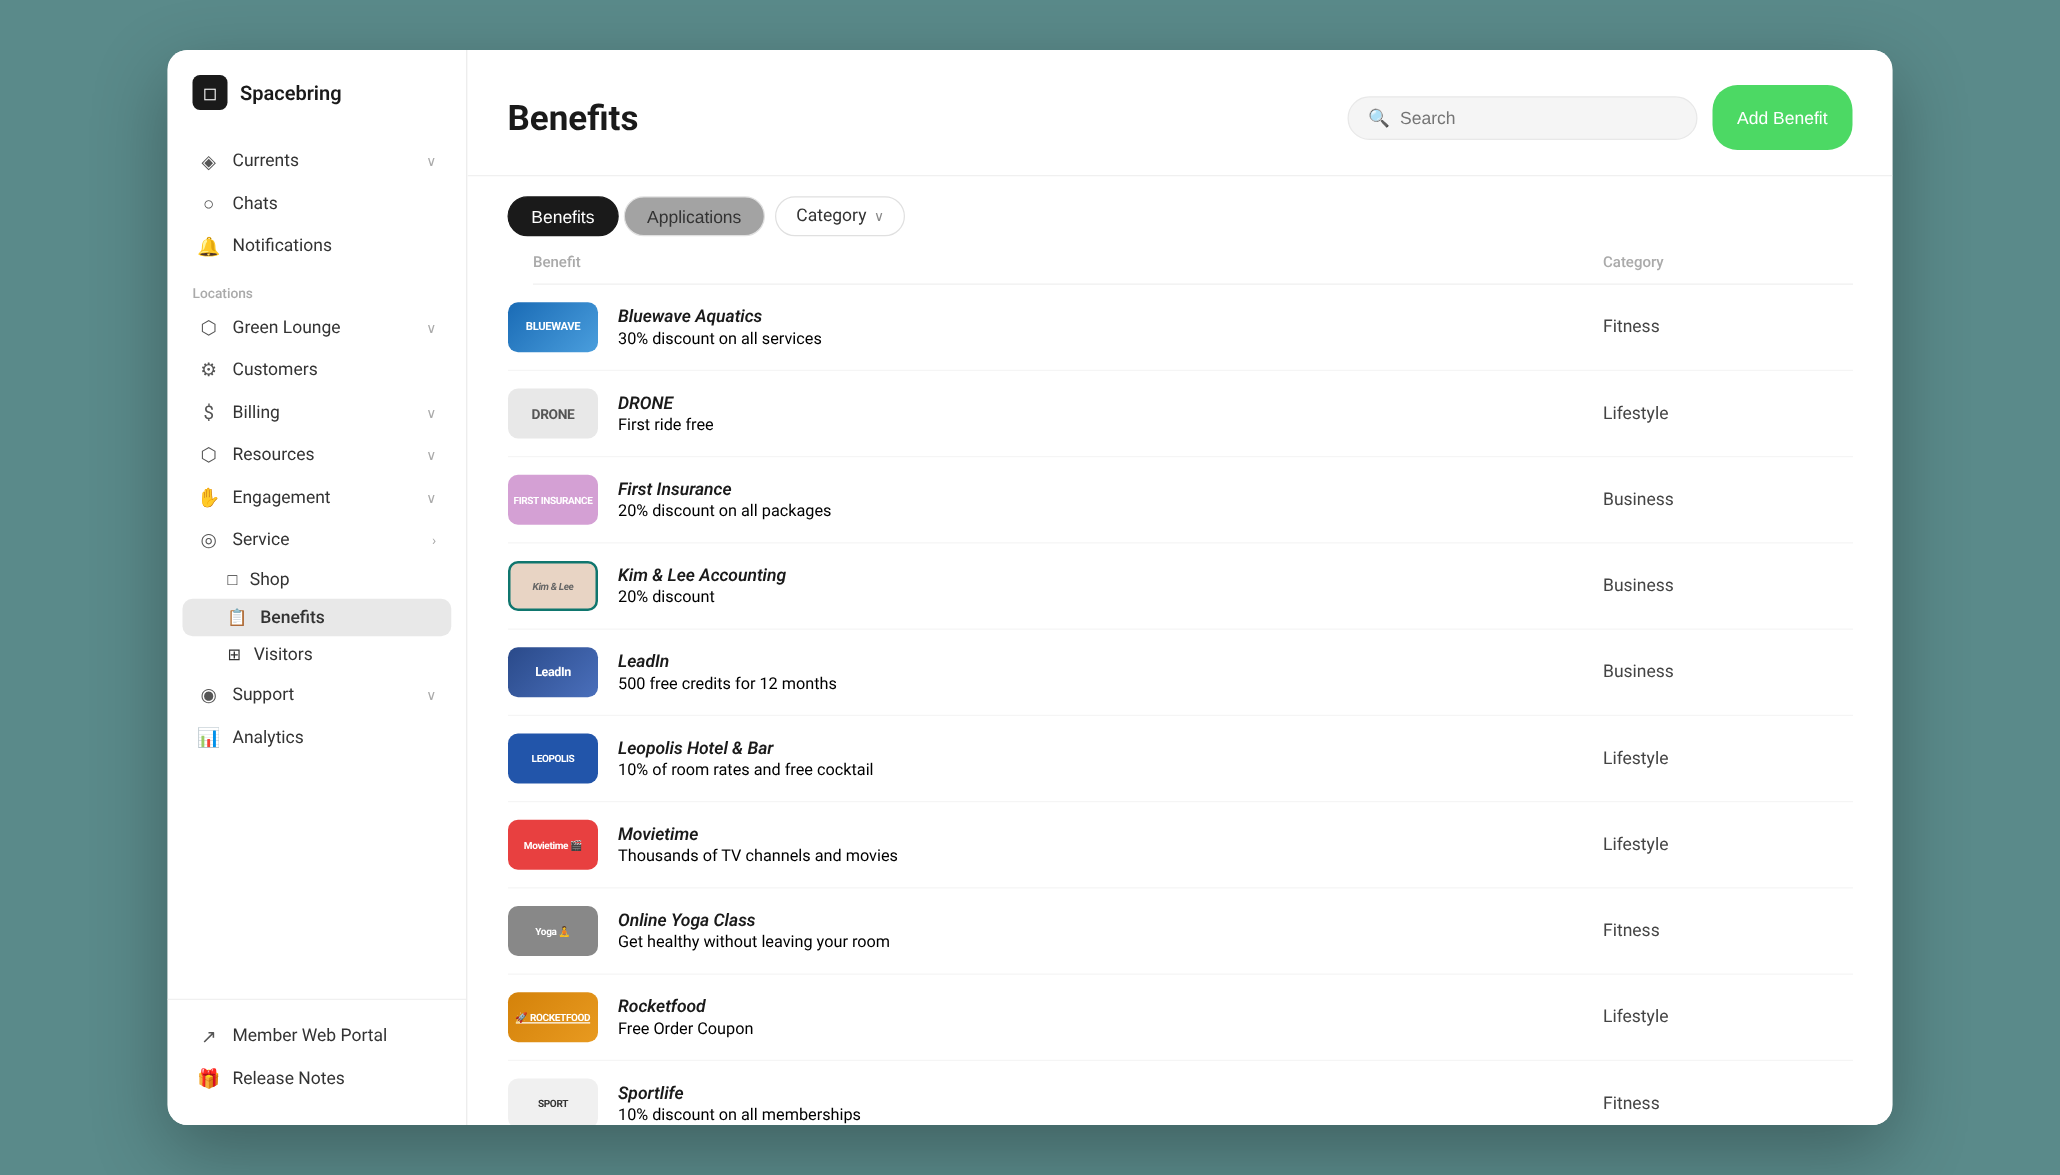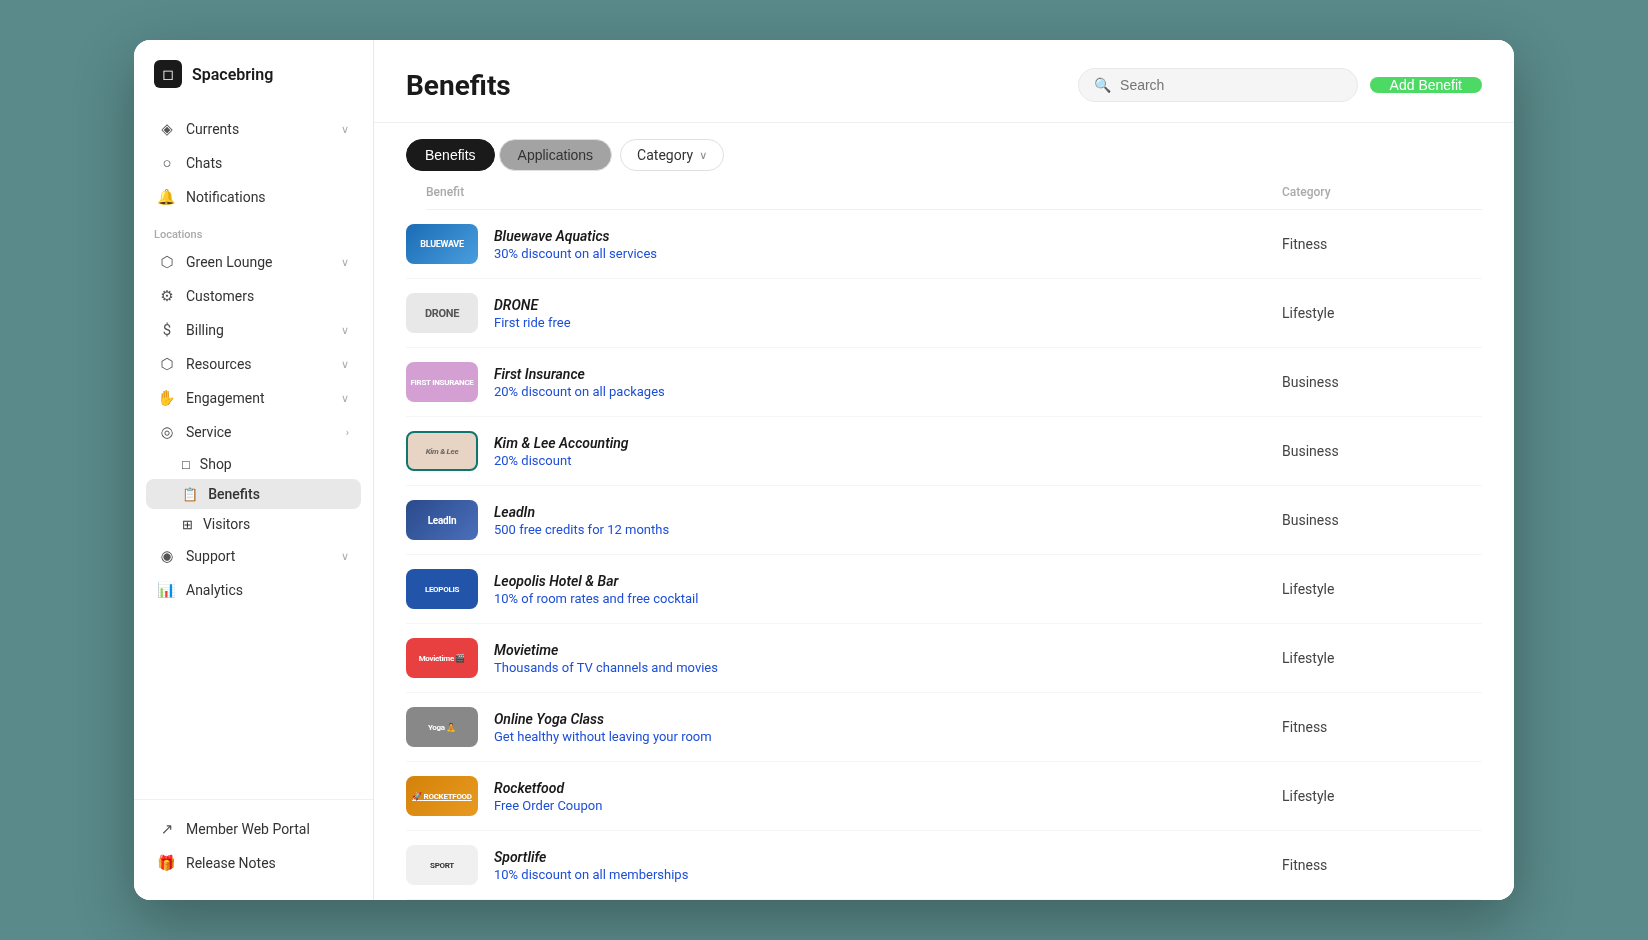--- a/index.html
+++ b/index.html
@@ -149,21 +149,21 @@
       font-size: 14px;
       color: #333;
       width: 100%;
     }
     .search-icon { color: #aaa; font-size: 14px; }
     .add-benefit-btn {
       background: #4cd964;
       color: white;
       border: none;
       border-radius: 20px;
-      padding: 0 20px;
+      padding: 18px 20px;
       font-size: 14px;
       font-weight: 500;
       cursor: pointer;
       white-space: nowrap;
       text-align: center;
     }
     
     .tabs-area {
       display: flex;
       align-items: center;
@@ -245,21 +245,21 @@
     }
     .benefit-info .benefit-name {
       font-size: 14px;
       font-weight: 600;
       color: #1a1a1a;
       margin-bottom: 2px;
       font-style: italic;
     }
     .benefit-info .benefit-desc {
       font-size: 13px;
-      color: #1d4ed8;
+      color: #000000;
     }
     .category-cell {
       font-size: 14px;
       color: #444;
     }
     
     .logo-bluewave { background: linear-gradient(135deg, #1a6bb5, #4a9edd); color: white; }
     .logo-drone { background: #e8e8e8; color: #555; font-size: 11px; }
     .logo-firstins { background: #d4a0d4; color: white; font-size: 8px; }
     .logo-kimlee { background: #e8d4c4; color: #666; font-size: 8px; border: 2px solid #0f766e; font-style: italic; }

